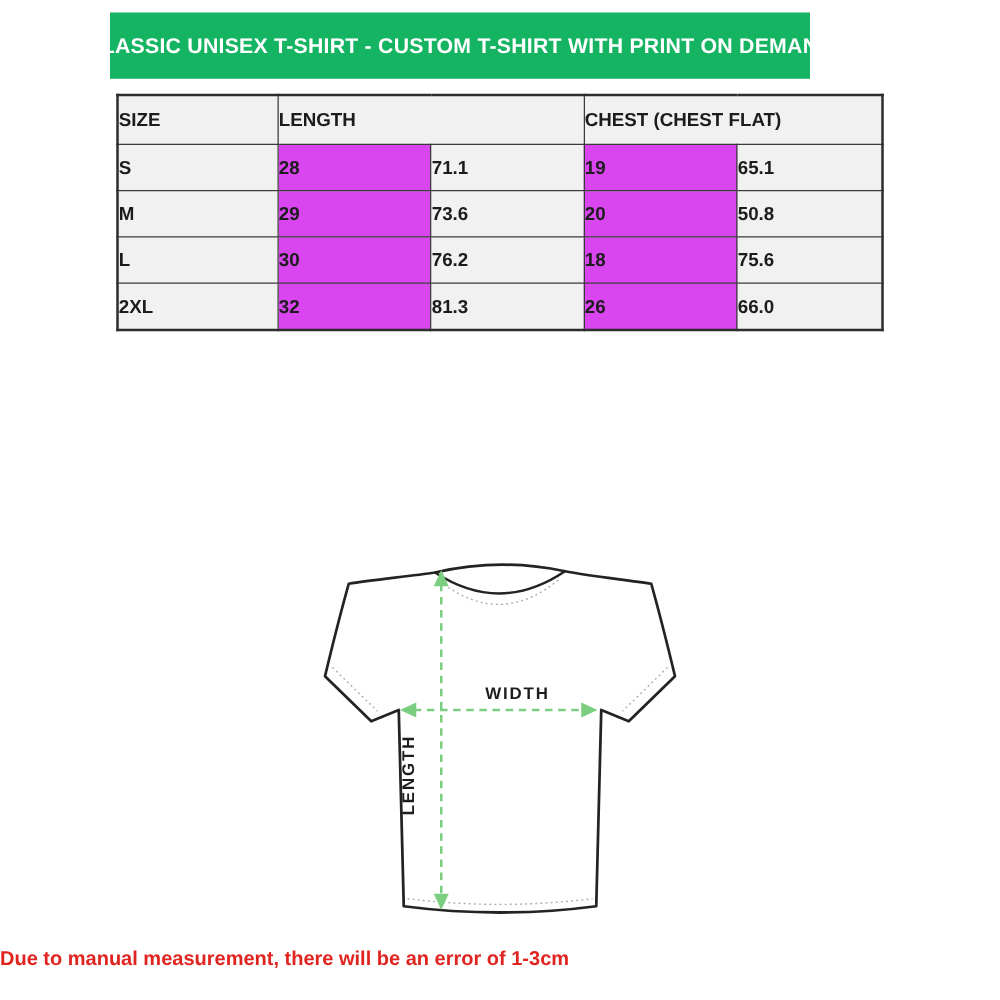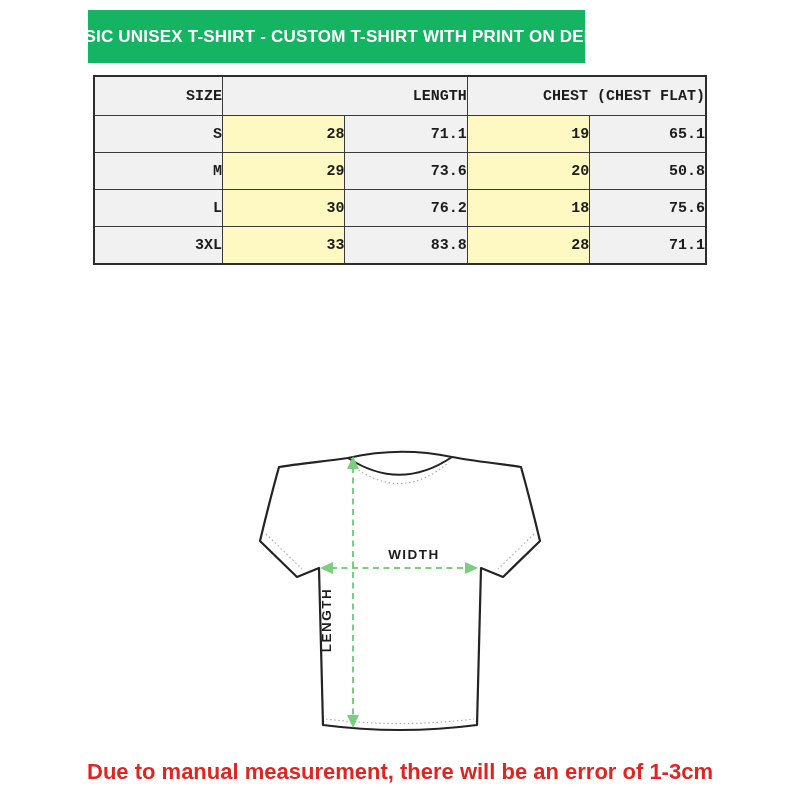--- a/index.html
+++ b/index.html
@@ -8,21 +8,21 @@
     background: #ffffff;
     font-family: "Liberation Sans", sans-serif;
     position: relative;
     overflow: hidden;
   }
 
   
   .banner {
     position: absolute;
     left: 88px; top: 10px;
-    width: 497px; height: 53px;
+    width: 560px; height: 53px;
     background: #15b462;
     display: flex; align-items: center; justify-content: center;
   }
   .banner span {
     color: #ffffff;
     font-weight: bold;
     font-size: 17px;
     letter-spacing: 0.2px;
     white-space: nowrap;
   }
@@ -31,32 +31,31 @@
   table.size-table {
     position: absolute;
     left: 93px; top: 75px;
     width: 614px;
     border-collapse: collapse;
     table-layout: fixed;
     border: 2.5px solid #2d2d2d;
   }
   .size-table th, .size-table td {
     border: 1.6px solid #3a3a3a;
-    text-align: right;
+    text-align: left;
     vertical-align: middle;
     padding: 0;
     font-size: 15px;
     font-weight: bold;
     color: #1c1c1c;
-    font-family: Liberation Mono, monospace;
   }
   .size-table thead th { height: 38px; background: #f1f1f1; }
   .size-table tbody td { height: 36px; }
   .g { background: #f1f1f1; }
-  .w { background: #fef9c3; }
+  .w { background: #d946ef; }
 
   
   .diagram { position: absolute; left: 240px; top: 430px; width: 320px; height: 320px; }
   .diagram text {
     font-family: "Liberation Sans", sans-serif;
     font-weight: bold;
     fill: #1d1d1d;
     font-size: 13.5px;
     letter-spacing: 1.5px;
   }
@@ -64,22 +63,21 @@
   .shirt-open { fill: none; stroke: #232323; stroke-width: 2; stroke-linecap: round; }
   .stitch { fill: none; stroke: #a8a8a8; stroke-width: 1.1; stroke-dasharray: 1.5 2.6; }
   .arrow-dash { fill: none; stroke: #7bcd80; stroke-width: 2; stroke-dasharray: 6 4.5; }
   .arrow-head { fill: #7bcd80; stroke: none; }
 
   
   .note {
     position: absolute;
     left: 0; top: 759px;
     width: 800px;
-    text-align: center;
-    font-size: 22px;
+    font-size: 16px;
     font-weight: bold;
     color: #e02420;
   }
 </style>
 </head>
 <body>
 
 <div class="banner">
   <span>CLASSIC UNISEX T-SHIRT - CUSTOM T-SHIRT WITH PRINT ON DEMAND</span>
 </div>
@@ -115,25 +113,25 @@
       <td class="g">50.8</td>
     </tr>
     <tr>
       <td class="g">L</td>
       <td class="w">30</td>
       <td class="g">76.2</td>
       <td class="w">18</td>
       <td class="g">75.6</td>
     </tr>
     <tr>
-      <td class="g">3XL</td>
-      <td class="w">33</td>
-      <td class="g">83.8</td>
-      <td class="w">28</td>
-      <td class="g">71.1</td>
+      <td class="g">2XL</td>
+      <td class="w">32</td>
+      <td class="g">81.3</td>
+      <td class="w">26</td>
+      <td class="g">66.0</td>
     </tr>
   </tbody>
 </table>
 
 <svg class="diagram" viewBox="0 0 320 320">
 
   <path class="shirt-line" d="M 108 28
        C 88 31, 57 34, 39 37
        C 32 62, 26 86, 20 111
        L 57 147

